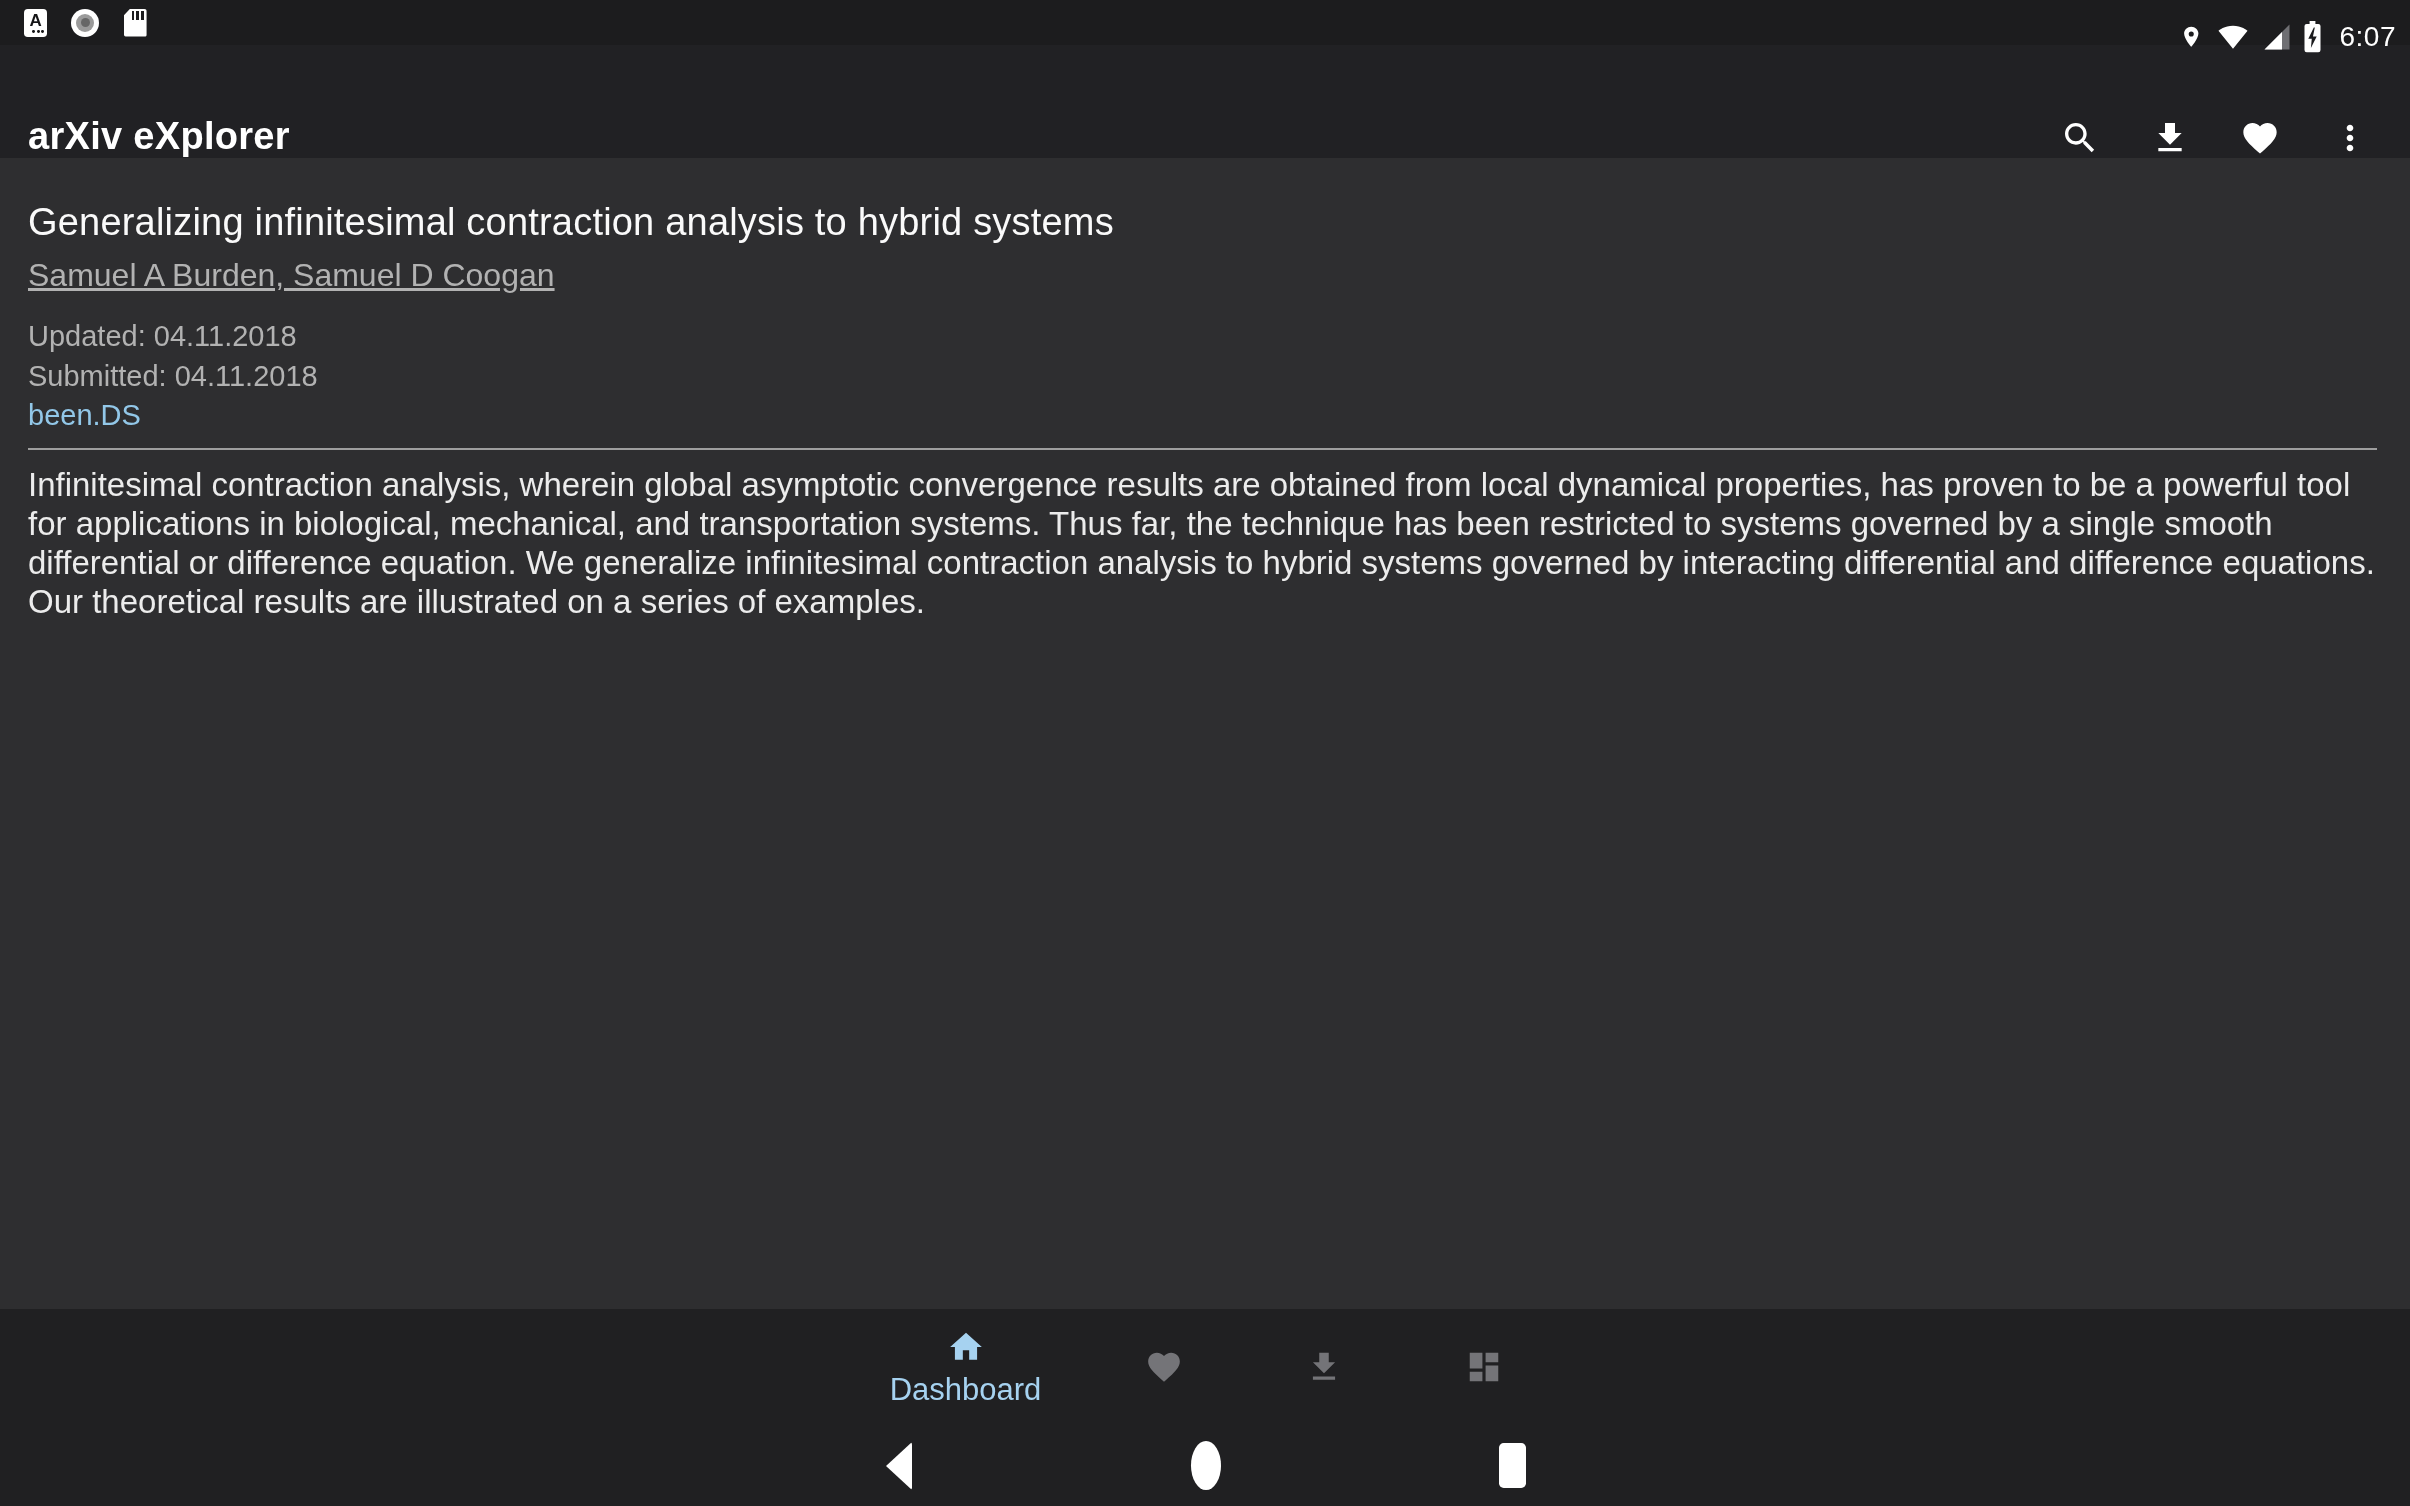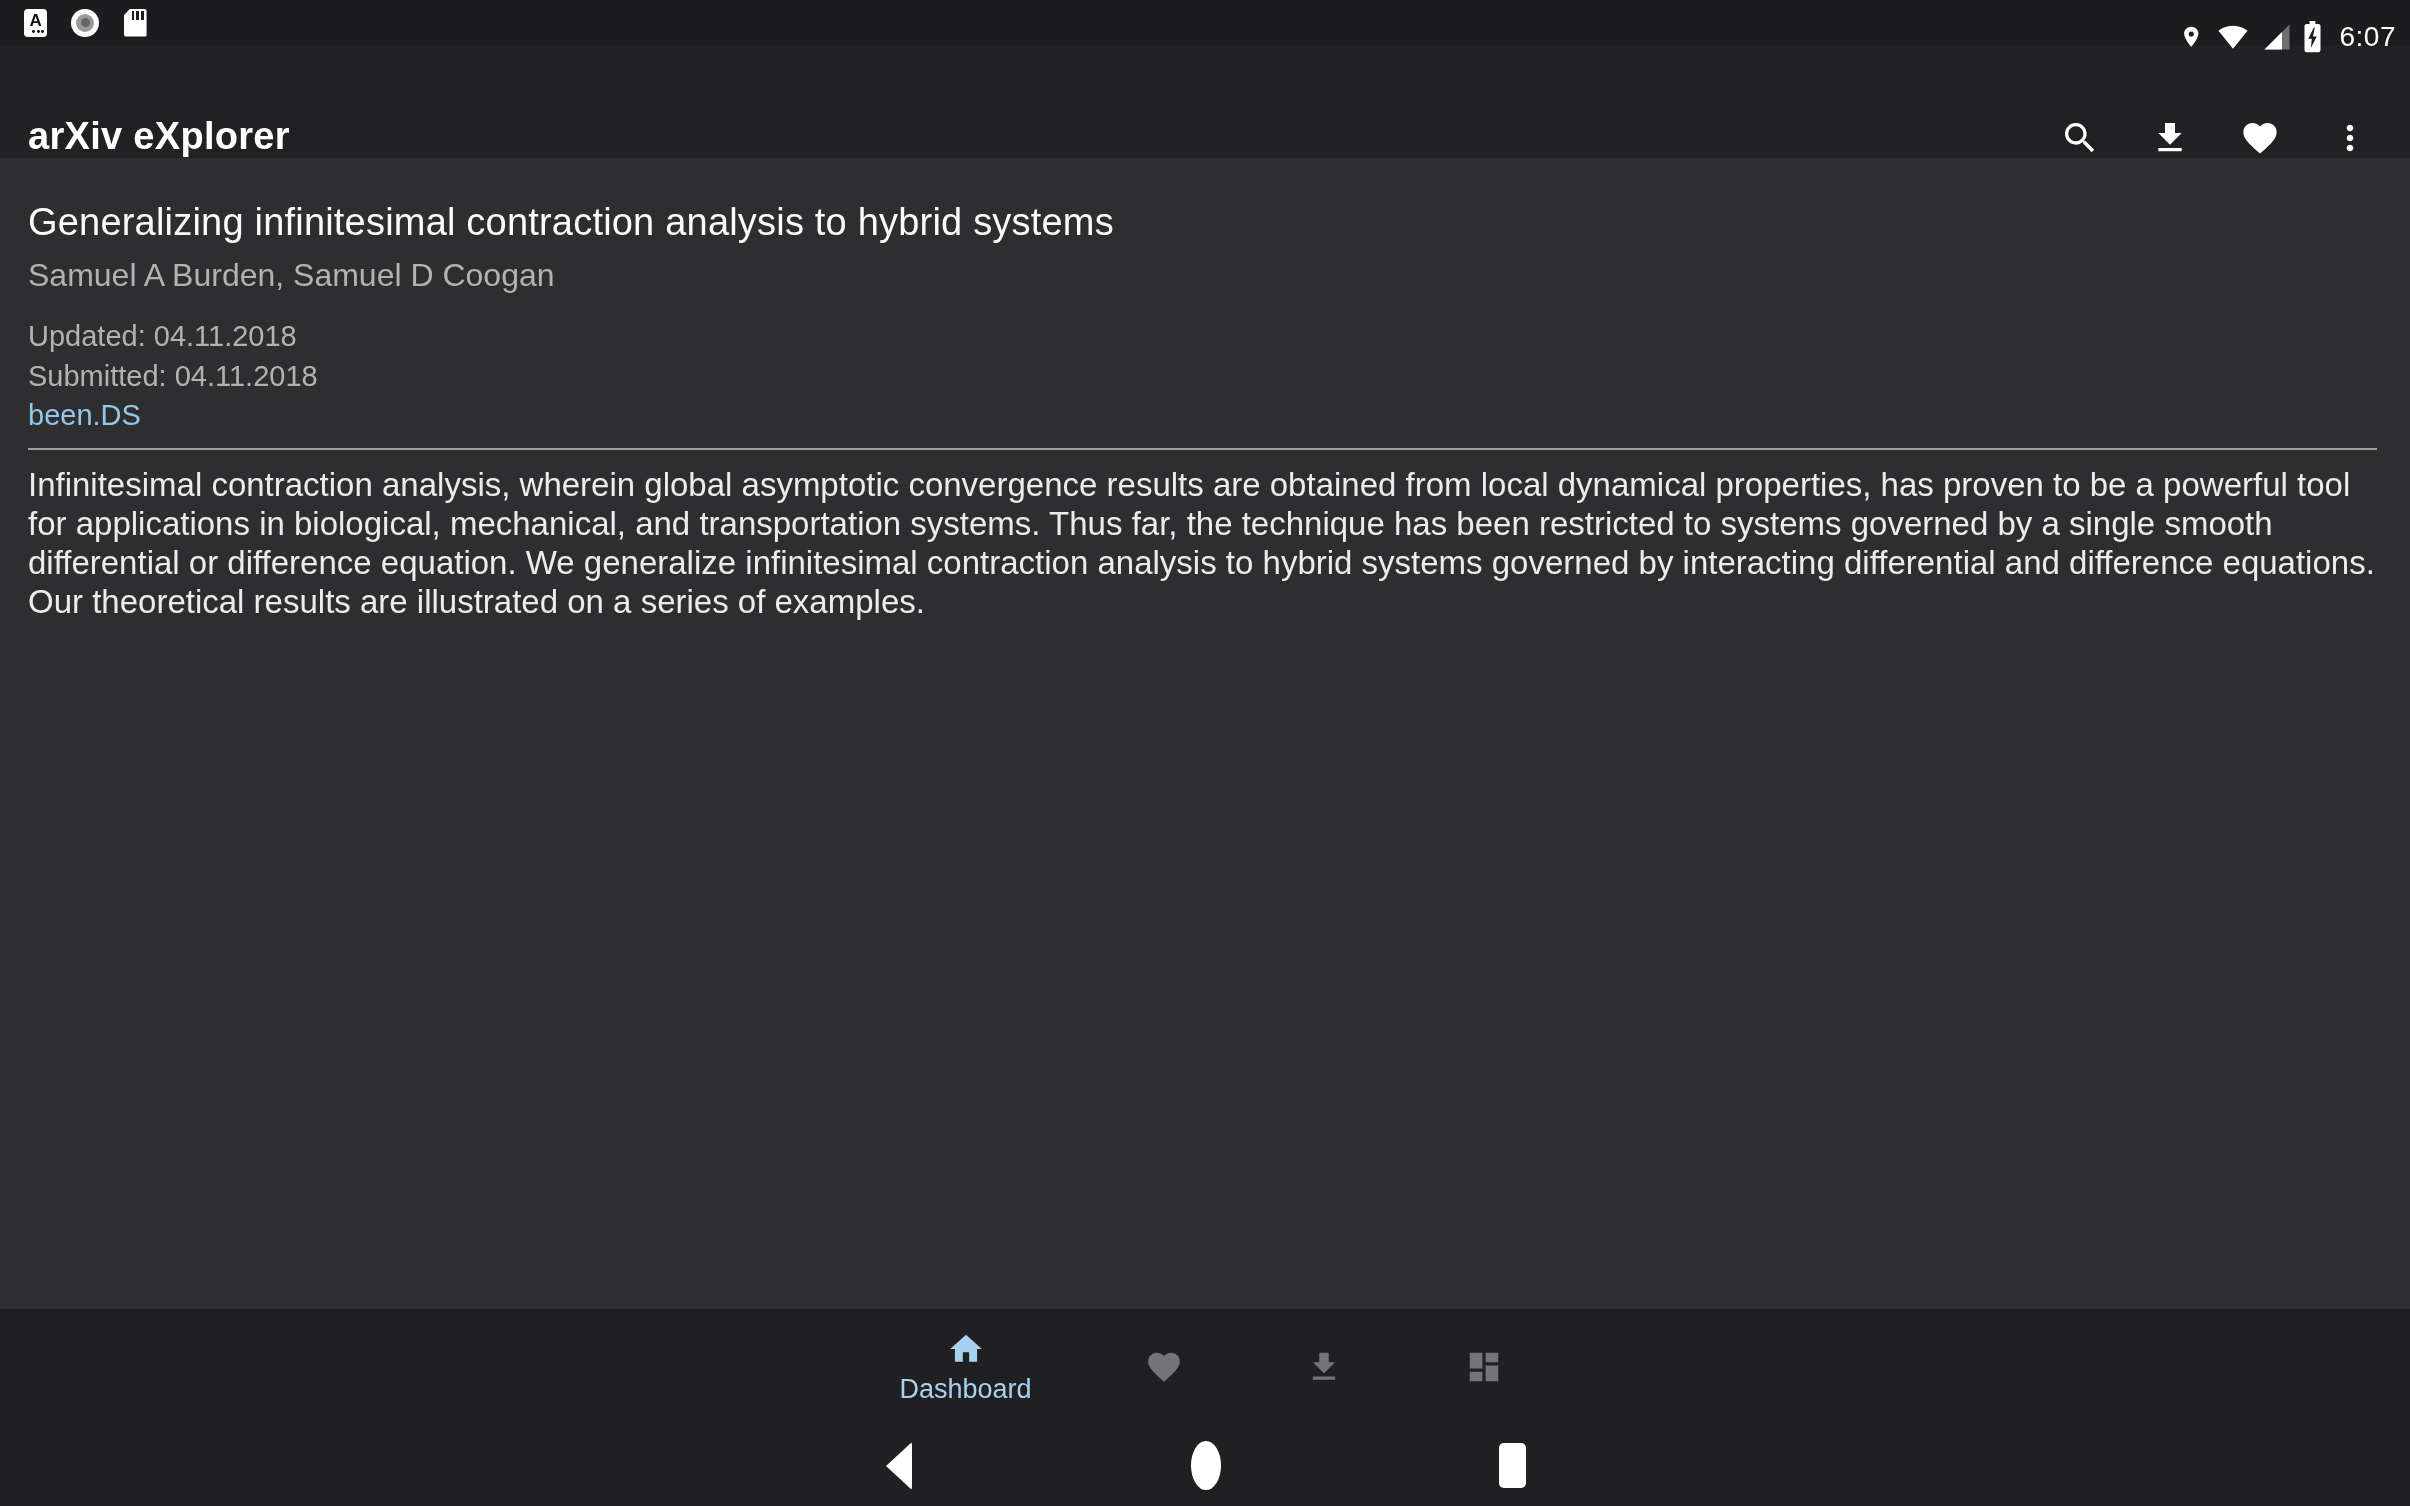--- a/index.html
+++ b/index.html
@@ -43,39 +43,39 @@
   }
   .app-title{color:#fff;font-size:38px;font-weight:700;letter-spacing:0.3px;}
   .app-actions{margin-left:auto;display:flex;align-items:center;gap:49px;}
   .action-btn{width:41px;height:41px;display:flex;align-items:center;justify-content:center;
     background:none;border:none;padding:0;cursor:pointer;color:#fff;}
   .action-btn svg{width:40px;height:40px;fill:currentColor;}
 
   
   .content{padding:43px 30px 0 28px;}
   .paper-title{margin:0;color:#fafafa;font-size:38px;font-weight:400;letter-spacing:0.2px;}
-  .paper-authors{margin-top:13px;color:#b2b2b2;font-size:32px;}
+  .paper-authors{margin-top:13px;color:#b2b2b2;font-size:32px;text-decoration:underline;}
   .paper-updated{margin-top:26px;color:#b2b2b2;font-size:29px;}
   .paper-submitted{margin-top:6.6px;color:#b2b2b2;font-size:29px;}
   .paper-category{margin-top:6.6px;font-size:29px;}
   .paper-category a{color:#92c7e8;text-decoration:none;}
   .divider{margin-top:16px;height:1.9px;background:#9e9e9e;margin-right:3.8px;}
   .paper-abstract{margin-top:15px;color:#ececec;font-size:33px;line-height:39px;}
 
   
   .bottom-nav{
     position:absolute;left:0;right:0;bottom:83px;height:115px;background:#202022;
     display:flex;justify-content:center;align-items:center;
   }
   .nav-item{width:160px;height:100%;display:flex;flex-direction:column;align-items:center;
     justify-content:center;gap:8.5px;background:none;border:none;padding:0;cursor:pointer;
     color:#747478;}
   .nav-item.active{width:237px;color:#a6d2f0;}
   .nav-item svg{width:38px;height:38px;fill:currentColor;}
-  .nav-label{font-size:27px;line-height:1;}
+  .nav-label{font-size:31px;line-height:1;}
 
   
   .android-nav{
     position:absolute;left:0;right:0;bottom:0;height:83px;background:#202022;
     display:flex;justify-content:center;align-items:center;gap:228px;
   }
   .anav-btn{width:79px;height:83px;display:flex;align-items:center;justify-content:center;
     background:none;border:none;padding:0;cursor:pointer;}
   .tri-back{width:0;height:0;border-top:24.5px solid transparent;border-bottom:24.5px solid transparent;
     border-right:26px solid #fff;border-radius:2.8px;}

